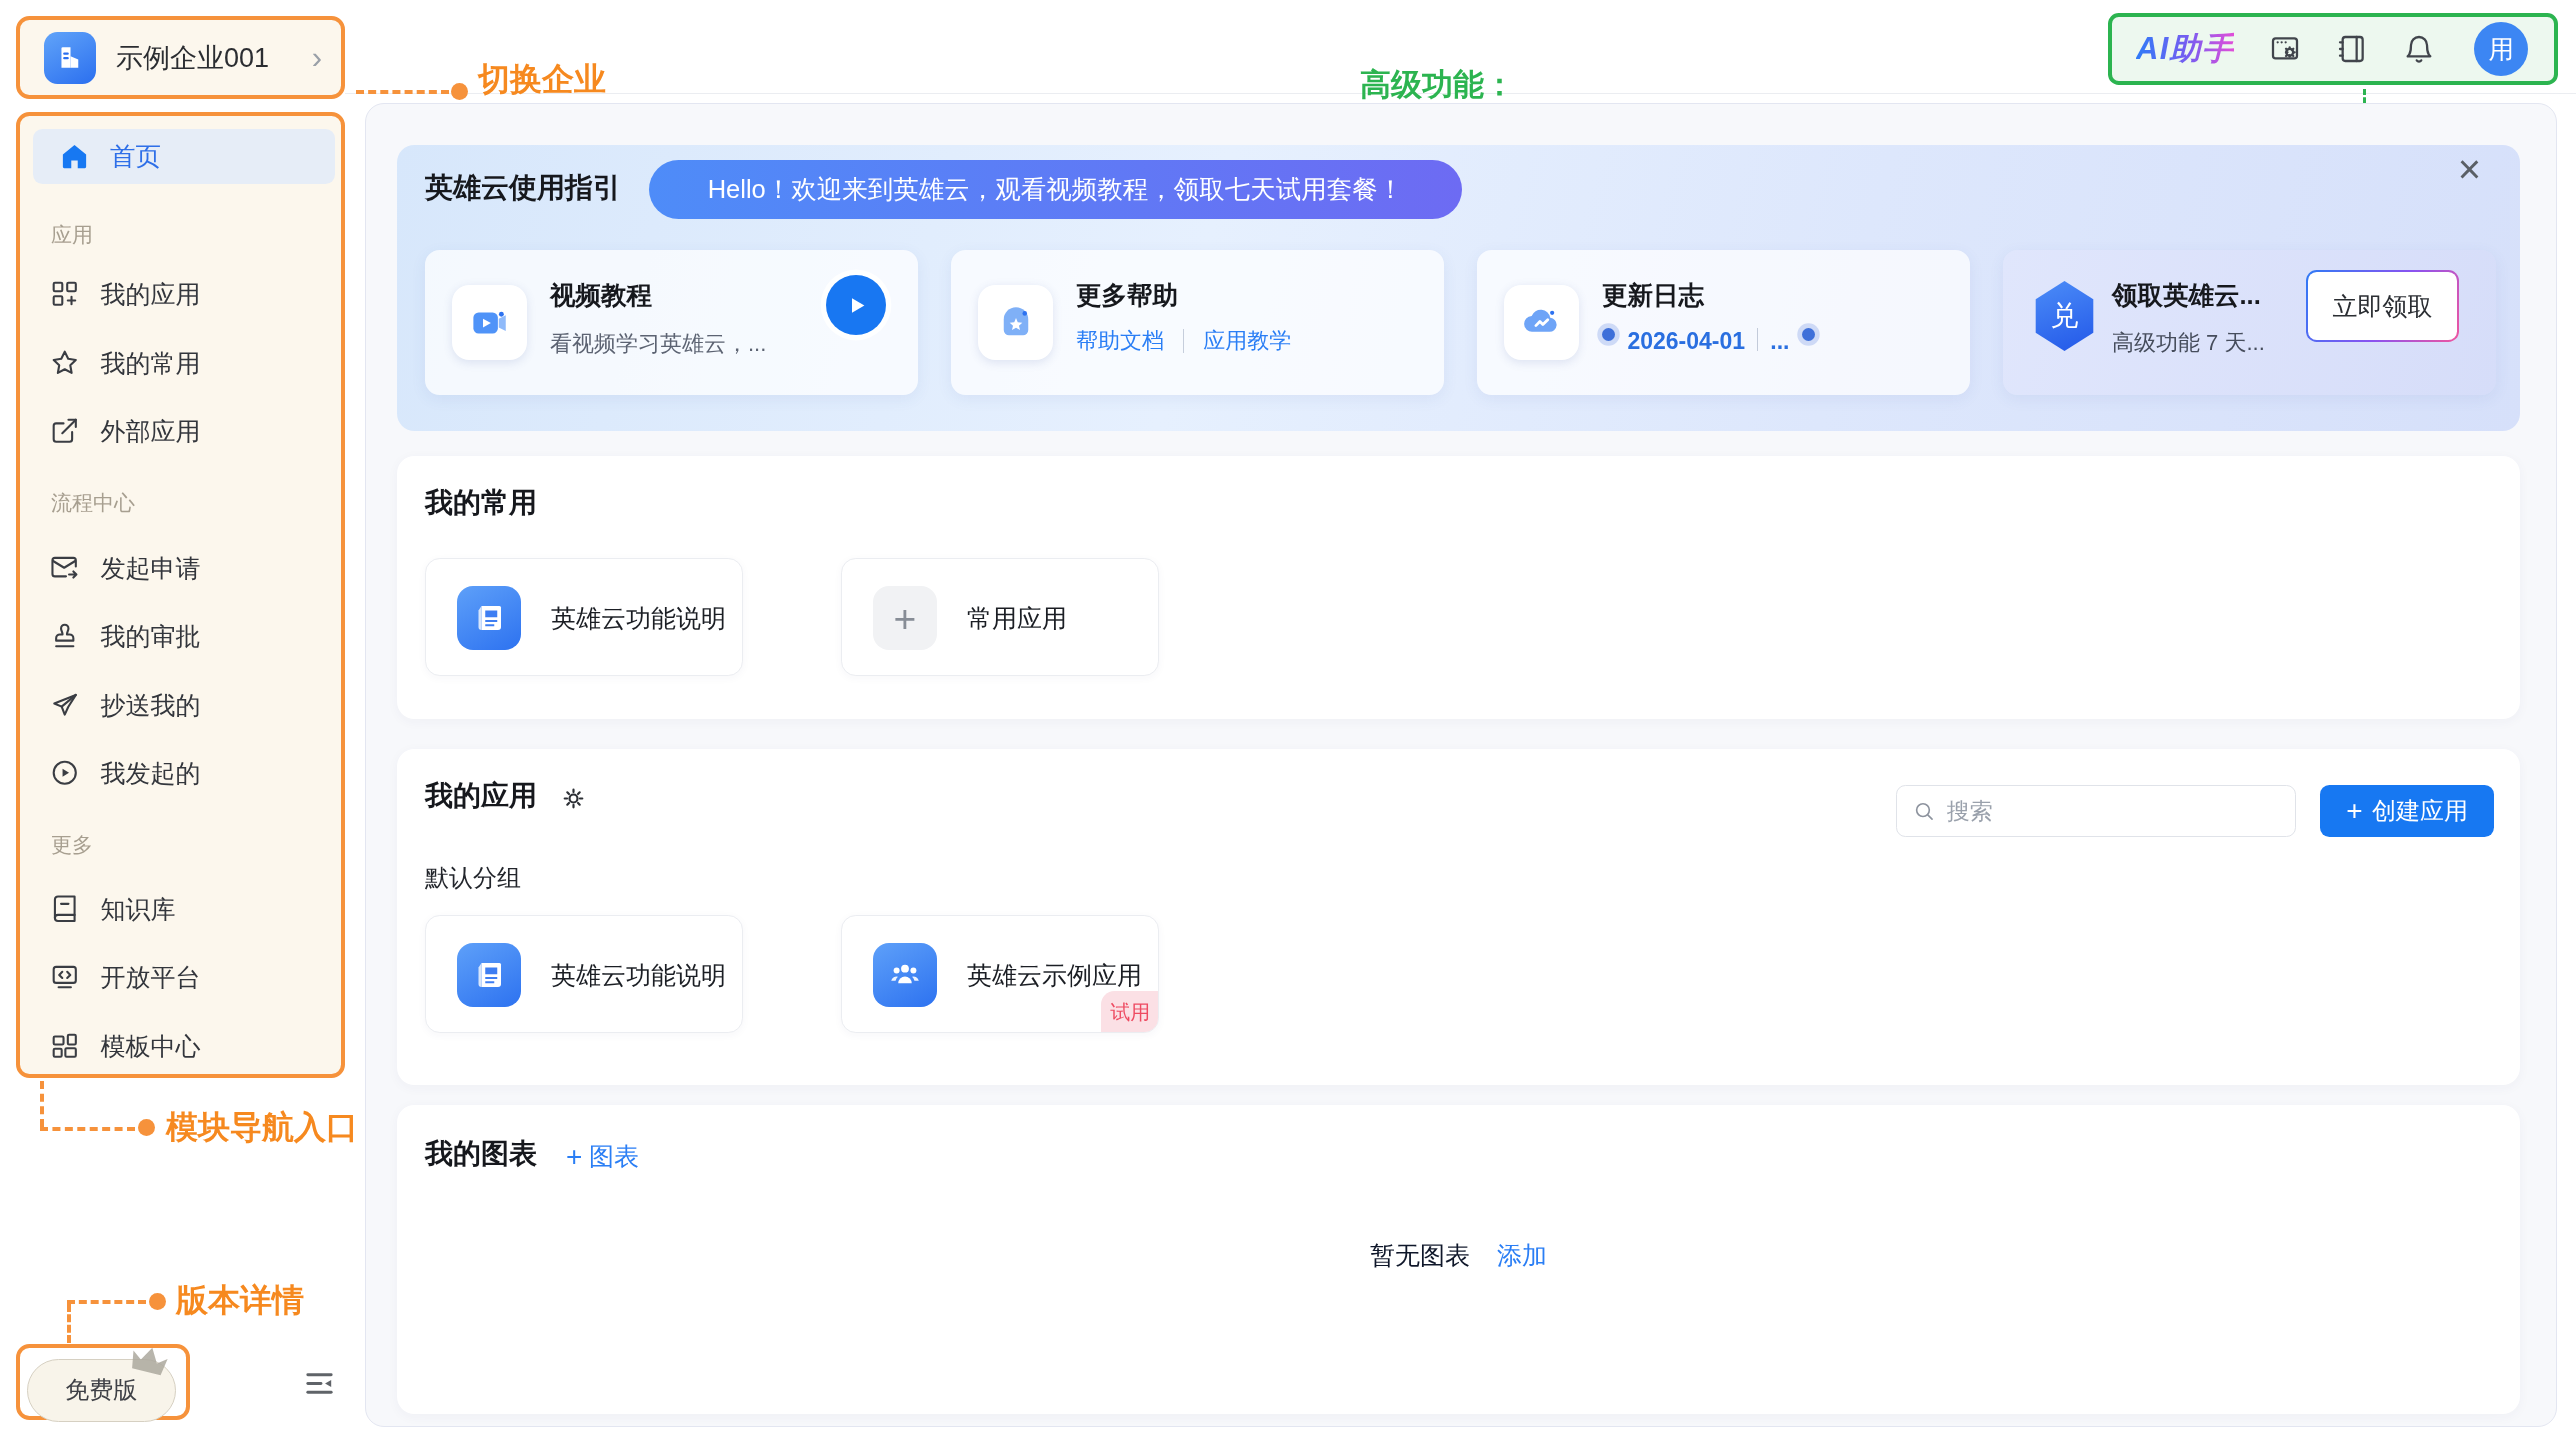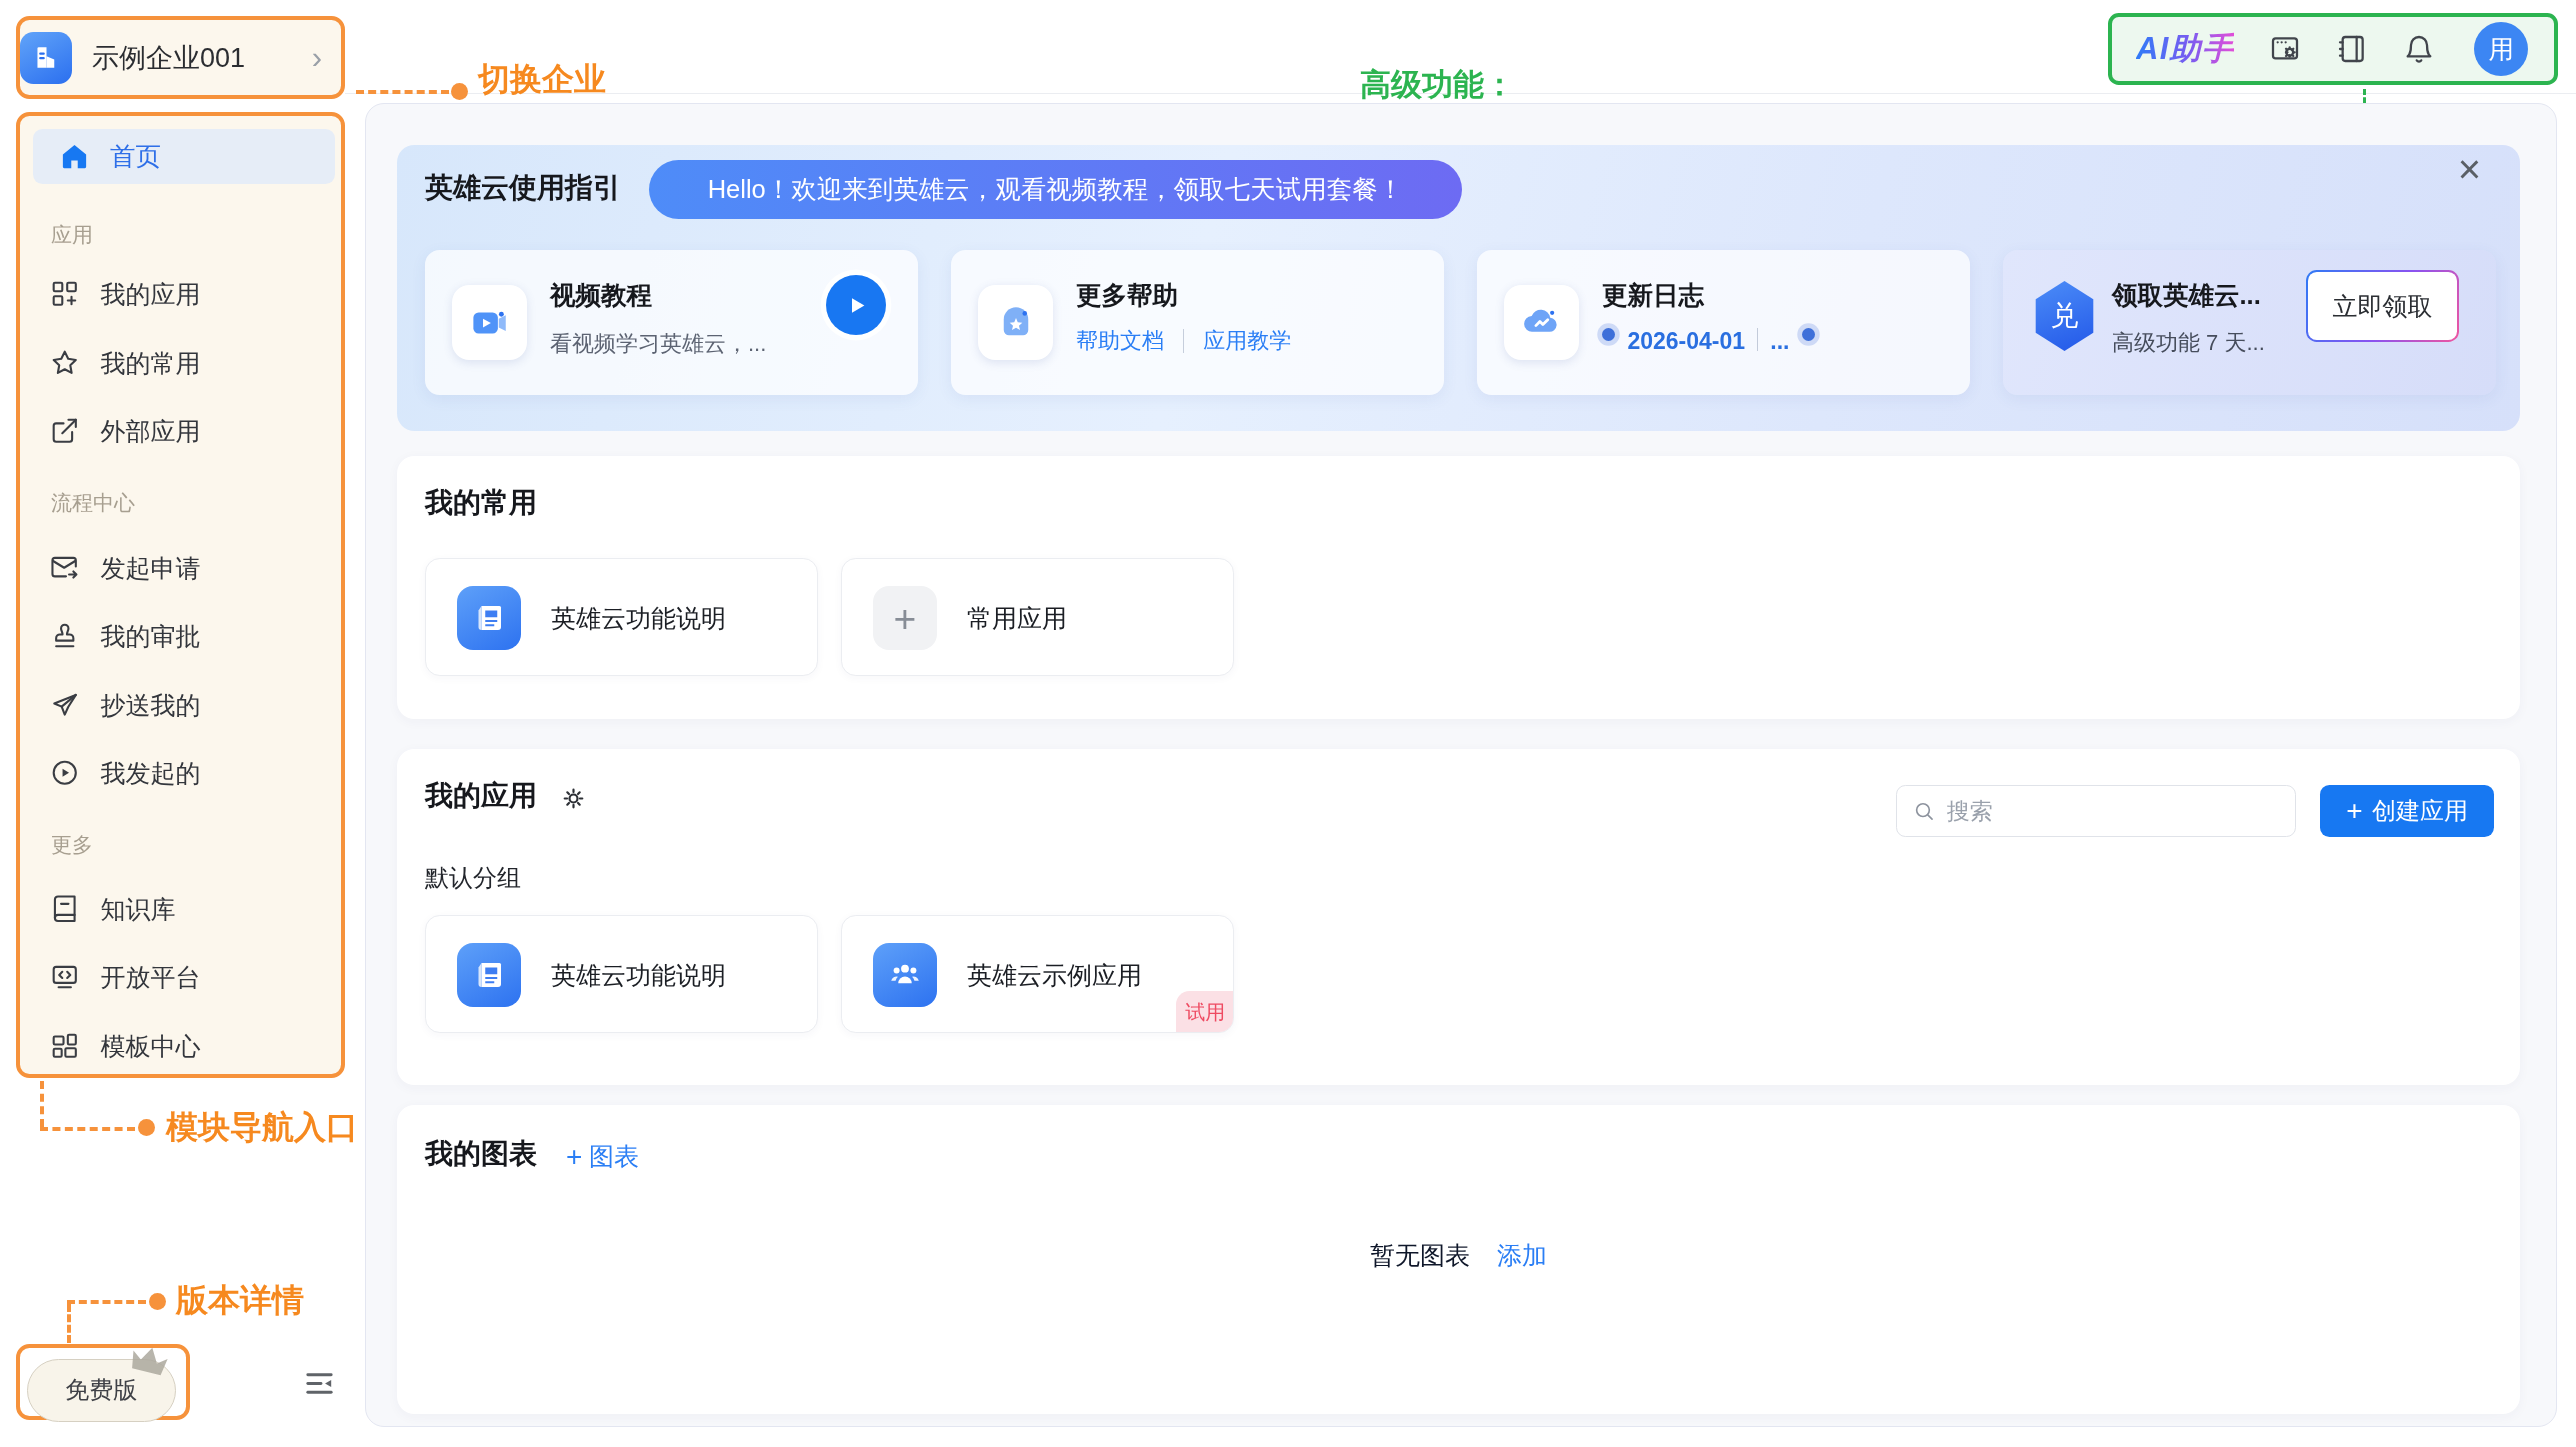--- a/index.html
+++ b/index.html
@@ -14,21 +14,21 @@
   .ann-text-g { color:#2CB450; font-weight:bold; font-size:31px; white-space:nowrap; }
   .dash-h-o { border-top:4px dashed #F6923B; }
   .dash-v-o { border-left:4px dashed #F6923B; }
   .dash-h-g { border-top:4px dotted #2CB450; }
   .dash-v-g { border-left:3.4px dashed #2CB450; }
   .ann-dot-o { width:17.4px; height:17.4px; border-radius:50%; background:#F6923B; }
   .ann-dot-g { width:16px; height:16px; border-radius:50%; background:#2CB450; }
 
   
   .ent-box { left:16px; top:16px; width:329px; height:83px; background:#FCF7ED;
-    display:flex; align-items:center; }
+    display:flex; align-items:center; padding-left:24px; }
   .ent-icon { width:52px; height:52px; border-radius:13.4px; flex:0 0 auto;
     background:linear-gradient(150deg,#61A4F9,#2B6FEF); display:flex; align-items:center; justify-content:center; }
   .ent-name { font-size:27px; color:#2B2D31; font-weight:500; margin-left:20px; }
   .ent-chevron { margin-left:auto; margin-right:19px; color:#9AA0A8; font-size:31px; line-height:1; }
   .header-divider { top:93px; left:345px; right:0; height:0.7px; background:#EBEDF1; }
 
   .toolbar-box { left:2108px; top:13.4px; width:450px; height:72px; background:#EDF8EF;
     display:flex; align-items:center; padding:0 20px 0 24px; gap:35px; }
   .ai-logo { font-size:31px; font-weight:900; font-style:italic; letter-spacing:1.3px;
     background:linear-gradient(90deg,#2F7BF7 0%,#7A5CF0 55%,#E14FD8 100%);
@@ -92,21 +92,21 @@
     display:flex; align-items:center; justify-content:center; }
   .promo-title { position:absolute; left:109px; top:28px; font-size:25.5px; font-weight:bold; color:#16181D; white-space:nowrap; }
   .promo-sub { position:absolute; left:109px; top:78px; font-size:22px; color:#464D5C; white-space:nowrap; }
   .claim-btn { position:absolute; left:303px; top:20px; width:153px; height:72px; border-radius:10.7px;
     border:2.7px solid transparent; font-size:25px; color:#2B2E33;
     background:linear-gradient(#fff,#fff) padding-box,
                linear-gradient(120deg,#2F7AF5 0%,#8A53F0 55%,#F0569E 100%) border-box;
     display:flex; align-items:center; justify-content:center; white-space:nowrap; }
 
   
-  .app-tile { position:absolute; width:393px; height:118px; background:#fff; border:1.3px solid #EBEDF1;
+  .app-tile { position:absolute; width:318px; height:118px; background:#fff; border:1.3px solid #EBEDF1;
     border-radius:14.8px; box-shadow:0 2px 8px rgba(40,60,110,0.04); overflow:hidden; }
   .app-tile .tile-icon { position:absolute; left:31px; top:27px; width:64px; height:64px; border-radius:16px;
     background:linear-gradient(150deg,#5EA0F9,#2D72F0); display:flex; align-items:center; justify-content:center; }
   .app-tile .tile-icon.gray { background:#F1F2F4; }
   .app-tile .tile-name { position:absolute; left:125px; top:0; height:118px; display:flex; align-items:center;
     font-size:25px; color:#1B1E24; white-space:nowrap; }
   .trial-badge { position:absolute; right:-1.3px; bottom:-1.3px; width:58px; height:42px; background:#FBE0E5;
     color:#EE4B62; font-size:20px; display:flex; align-items:center; justify-content:center;
     border-radius:13.4px 0 14.8px 0; }
 

